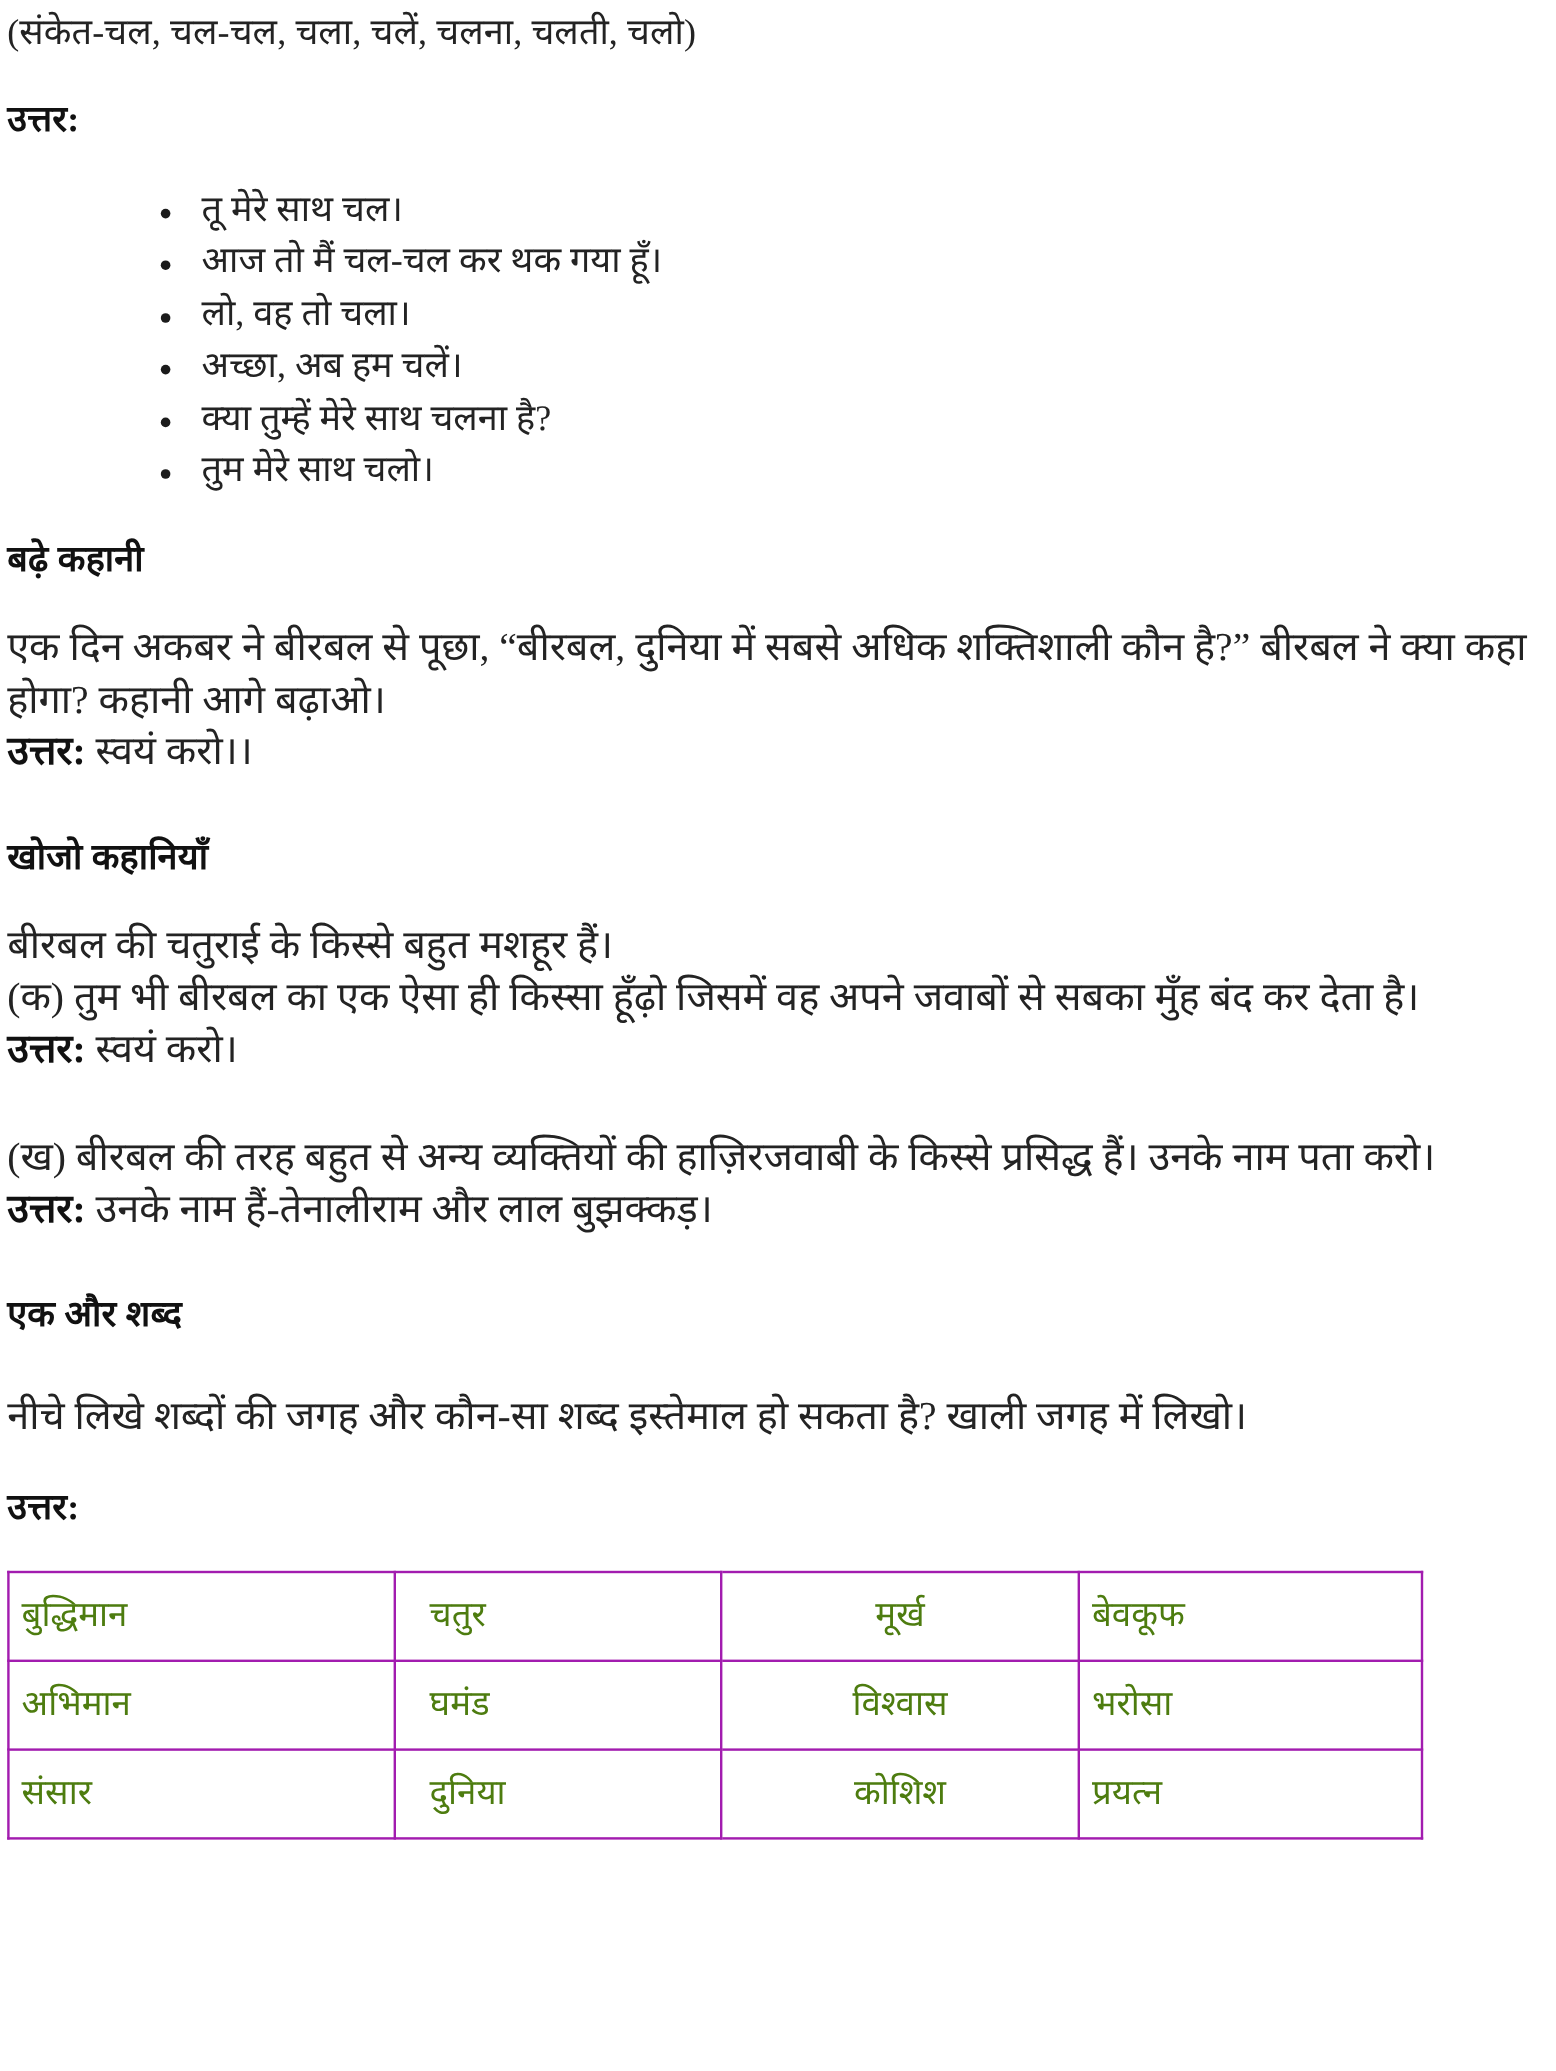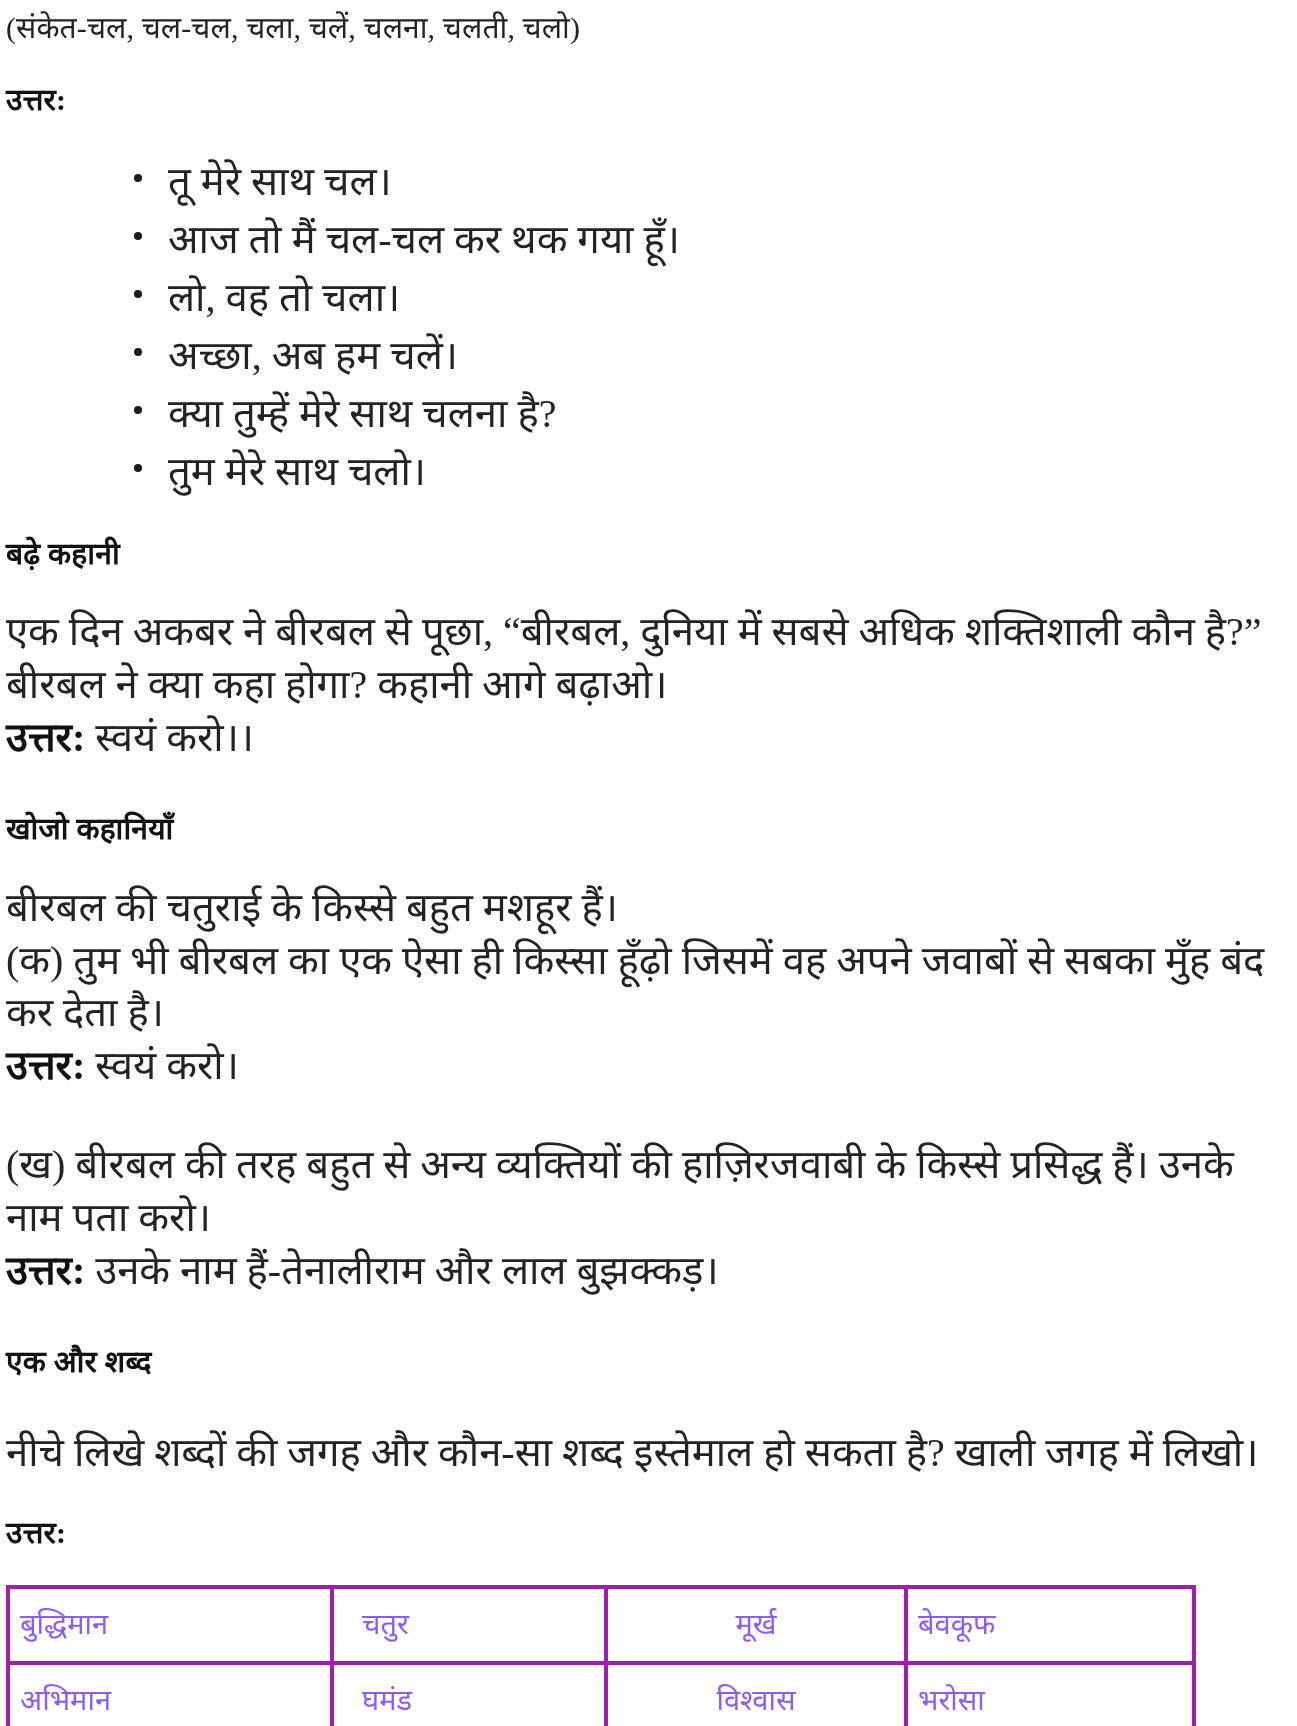--- a/index.html
+++ b/index.html
@@ -25,21 +25,21 @@
 
   
   .line {
     font-size: 30px;
     line-height: 1.30;
     letter-spacing: 0.1px;
     margin: 0;
     color: #232323;
   }
   .para {
-    font-size: 40px;
+    font-size: 33px;
     line-height: 1.32;
     margin: 0;
     color: #232323;
   }
   .heading {
     font-size: 30px;
     font-weight: bold;
     line-height: 1.25;
     margin: 0;
     color: #111111;
@@ -53,21 +53,21 @@
   .gap-l  { height: 46px; }
 
   
   .bullets {
     list-style: none;
     margin: 0;
     padding: 0 0 0 124px;
   }
   .bullets li {
     position: relative;
-    font-size: 40px;
+    font-size: 30px;
     line-height: 1.45;
     color: #232323;
     padding-left: 38px;
   }
   .bullets li::before {
     content: "";
     position: absolute;
     left: 4px;
     top: 21px;
     width: 8px;
@@ -77,27 +77,27 @@
   }
 
   
   table.word-table {
     border-collapse: collapse;
     width: 1072px;
     margin: 0;
     table-layout: fixed;
   }
   table.word-table td {
-    border: 4px solid #a21caf;
+    border: 2px solid #a21caf;
     height: 62px;
     padding: 4px 10px 6px 10px;
     font-size: 29px;
     line-height: 1.2;
     vertical-align: middle;
-    color: #8b5cf6;
+    color: #4d7c0f;
   }
   table.word-table td:nth-child(1) { width: 300px; }
   table.word-table td:nth-child(2) { width: 232px; padding-left: 28px; }
   table.word-table td:nth-child(3) { width: 276px; text-align: center; }
   table.word-table td:nth-child(4) { width: 264px; font-family: Liberation Serif, serif; }
 </style>
 </head>
 <body>
 
 <div class="page">

